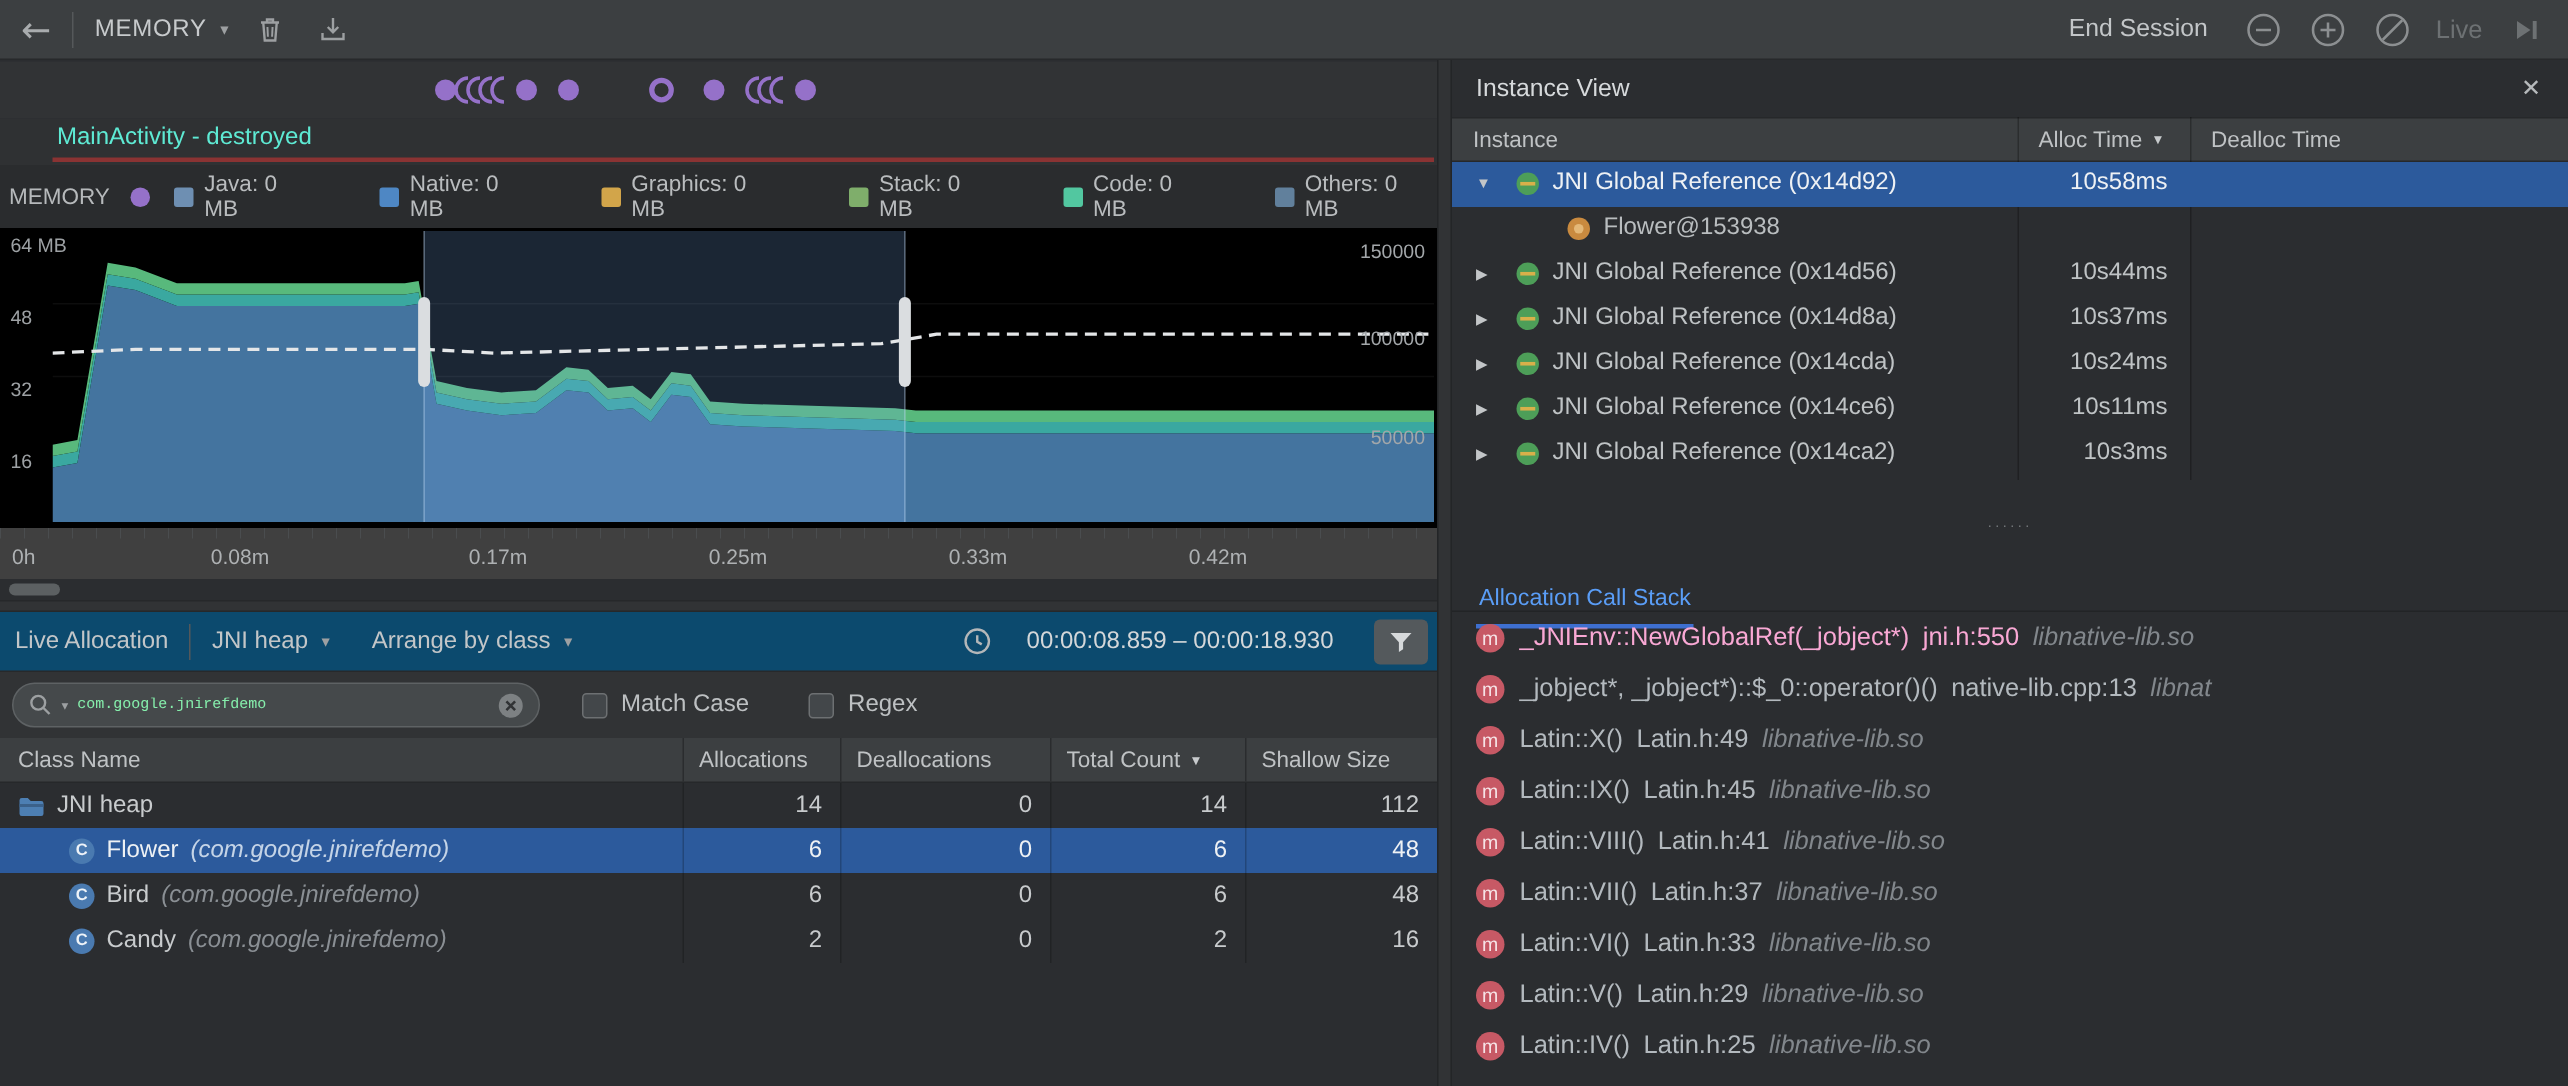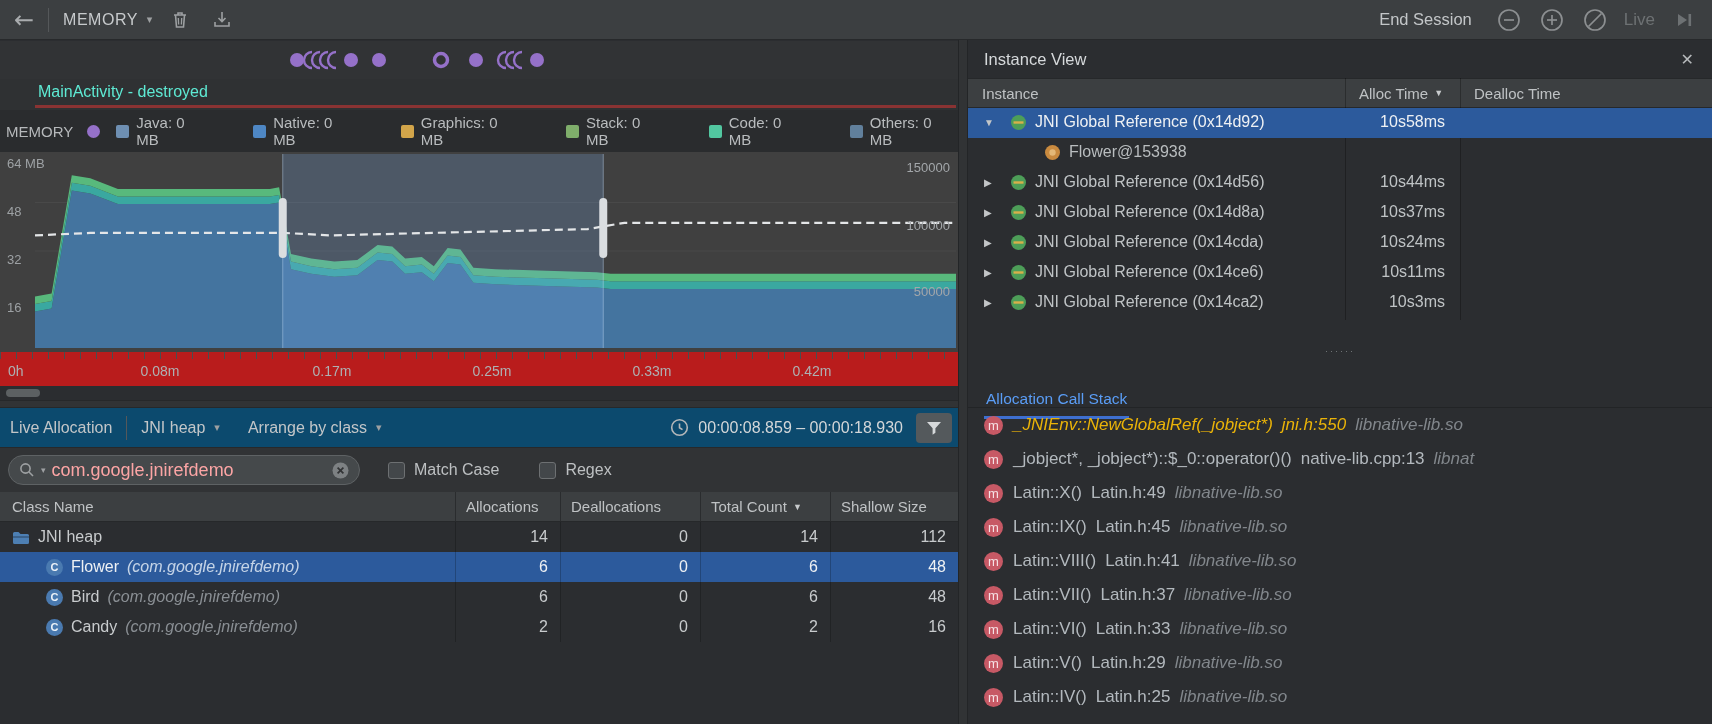--- a/index.html
+++ b/index.html
@@ -28,46 +28,46 @@
   
   .legend-row{position:absolute;left:0;top:110px;width:958px;height:42px;background:#2a2c2e;display:flex;align-items:center}
   .legend-title{font-size:15px;color:#b6b9bb;margin-left:6px}
   .legend-dot{width:13px;height:13px;border-radius:50%;background:#9571c9;margin-left:14px;flex:none}
   .lg-item{display:flex;align-items:center;gap:7px;margin-left:42px}
   .lg-item:first-of-type{margin-left:16px}
   .lg-chip{width:13px;height:13px;border-radius:2px;flex:none}
   .lg-label{font-size:15px;color:#b9bcbe}
 
   
-  .chart-region{position:absolute;left:0;top:152px;width:958px;height:200px;background:#404040}
+  .chart-region{position:absolute;left:0;top:152px;width:958px;height:200px;background:#000000}
   .chart-box{position:absolute;left:35px;top:2px;width:921px;height:194px}
   .ylab{position:absolute;left:7px;font-size:13px;color:#9da1a4}
   .yrlab{position:absolute;right:8px;font-size:13px;color:#a3a7aa;text-align:right}
-  .axis-row{position:absolute;left:0;top:352px;width:958px;height:34px;background:#b91c1c}
+  .axis-row{position:absolute;left:0;top:352px;width:958px;height:34px;background:#404040}
   .ticks{position:absolute;left:0;top:0;width:958px;height:7px;background:repeating-linear-gradient(to right,#4a4d4f 0 1px,transparent 1px 16px)}
   .xlab{position:absolute;top:11px;font-size:14px;color:#aeb1b3;transform:translateX(-50%)}
   .xlab.first{transform:none}
   .hscroll{position:absolute;left:0;top:386px;width:958px;height:14px}
   .hthumb{position:absolute;left:6px;top:3px;width:34px;height:8px;border-radius:4px;background:#5c6062}
   .splitter{position:absolute;left:0;top:400px;width:958px;height:8px;background:#313335;border-top:1px solid #26282a;border-bottom:1px solid #26282a;text-align:center}
   .grip-dots{font-size:9px;letter-spacing:2px;color:#7a7e80;line-height:6px;display:inline-block}
 
   
   .alloc-toolbar{position:absolute;left:0;top:408px;width:958px;height:40px;background:#0c4a6e;border-bottom:1px solid #27292b;display:flex;align-items:center;padding:0 6px 0 10px;gap:14px}
   .at-label{font-size:16px;color:#c3c6c8}
   .at-dd{display:flex;align-items:center;gap:9px}
   .at-dd .dd-label{font-size:16px;color:#c3c6c8;letter-spacing:0}
-  .clock-group{margin-left:auto;display:flex;align-items:center;gap:5px}
+  .clock-group{margin-left:auto;display:flex;align-items:center;gap:19px}
   .time-range{font-size:16px;color:#d4d7d9;white-space:nowrap}
   .filter-btn{width:36px;height:30px;border-radius:4px;background:#54595c;display:flex;align-items:center;justify-content:center;margin-left:8px;flex:none}
 
   
   .search-row{position:absolute;left:0;top:448px;width:958px;height:44px;background:#313335;display:flex;align-items:center;padding-left:8px}
   .search-pill{width:352px;height:30px;border-radius:15px;background:#45494b;border:1px solid #5e6264;display:flex;align-items:center;padding:0 10px;gap:6px;flex:none}
-  .search-input{flex:1;background:transparent;border:none;outline:none;color:#fca5a5;font-size:18px;font-family:Liberation Sans, sans-serif;min-width:0}
+  .search-input{flex:1;background:transparent;border:none;outline:none;color:#86efac;font-size:10px;font-family:Liberation Mono, monospace;min-width:0}
   .chk-group{display:flex;align-items:center;gap:9px;margin-left:28px}
   .checkbox{width:17px;height:17px;border-radius:3px;background:#43474a;border:1px solid #6d7072;flex:none}
   .chk-label{font-size:16px;color:#bdc0c2}
 
   
   .class-table{position:absolute;left:0;top:492px;width:958px}
   .ct-head,.ct-row{display:grid;grid-template-columns:455px 105px 140px 130px 128px;height:30px;align-items:center}
   .ct-head{background:#3c3f41;border-bottom:1px solid #26282a;font-size:15px;color:#bfc2c4}
   .ct-h{padding-left:10px;border-left:1px solid #2a2c2e;display:flex;align-items:center;gap:6px;height:100%}
   .ct-h.first{border-left:none;padding-left:12px}
@@ -103,21 +103,21 @@
   .iv-row.child .iv-label{left:101px;color:#b9bdbf}
   .sec-splitter{position:absolute;left:0;top:300px;width:100%;text-align:center}
   .cs-tabbar{position:absolute;left:0;top:322px;width:100%;height:46px;border-bottom:1px solid #222426}
   .cs-tab{position:absolute;left:16px;top:28px;padding:0 2px 8px 2px;border-bottom:3px solid #3e6fd0;color:#5a9df6;font-size:15.5px}
   .stack-frames{position:absolute;left:0;top:368px;width:100%}
   .sf-row{position:relative;height:34px;display:flex;align-items:center;gap:10px;padding-left:16px;font-size:17px;white-space:nowrap;overflow:hidden}
   .m-icon{width:19px;height:19px;border-radius:50%;background:#c75965;color:#f6e3e6;font-size:13px;display:flex;align-items:center;justify-content:center;flex:none}
   .sf-method{color:#b3b9be}
   .sf-loc{color:#b3b9be;margin-left:9px}
   .sf-lib{color:#82878c;font-style:italic;margin-left:9px}
-  .sf-row.dim .sf-method,.sf-row.dim .sf-loc{color:#eab308;font-style:italic}
+  .sf-row.dim .sf-method,.sf-row.dim .sf-loc{color:#f9a8d4;}
 </style>
 </head>
 <body>
 
 <div class="app">
 
   <div class="topbar">
     <span class="back">←</span>
     <span class="vsep"></span>
     <div class="dd">

